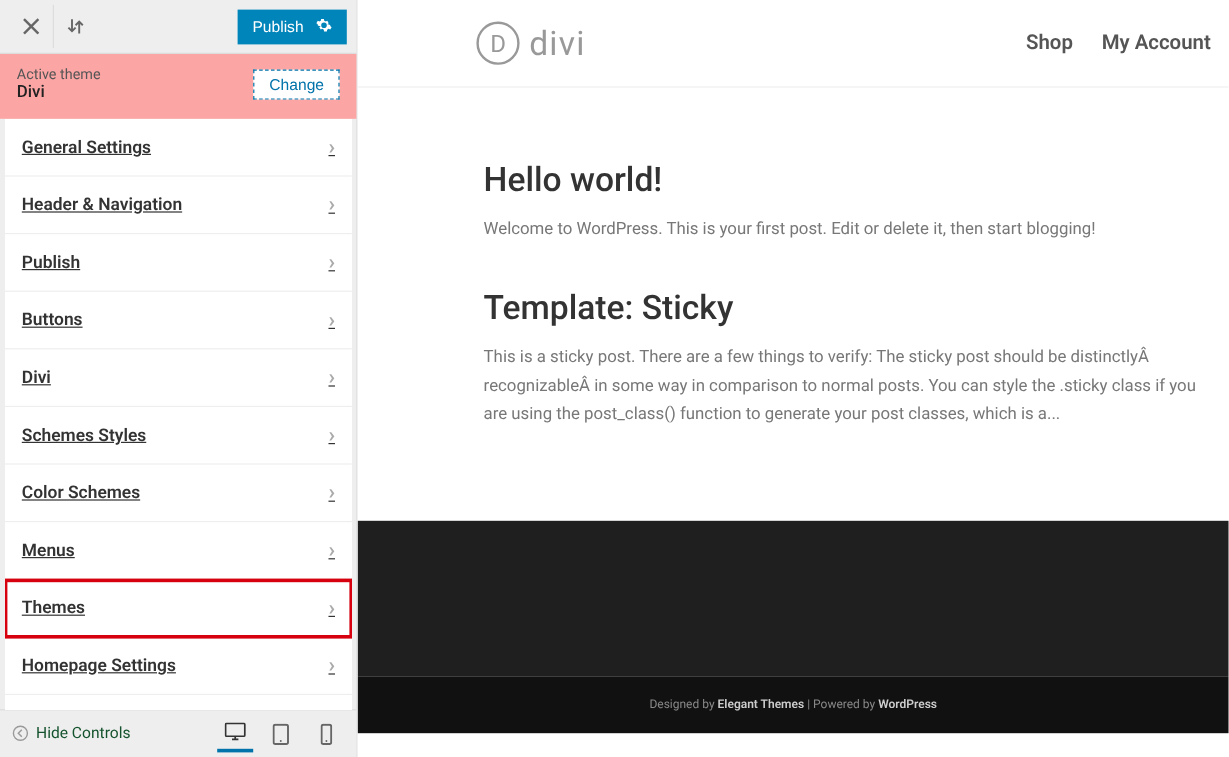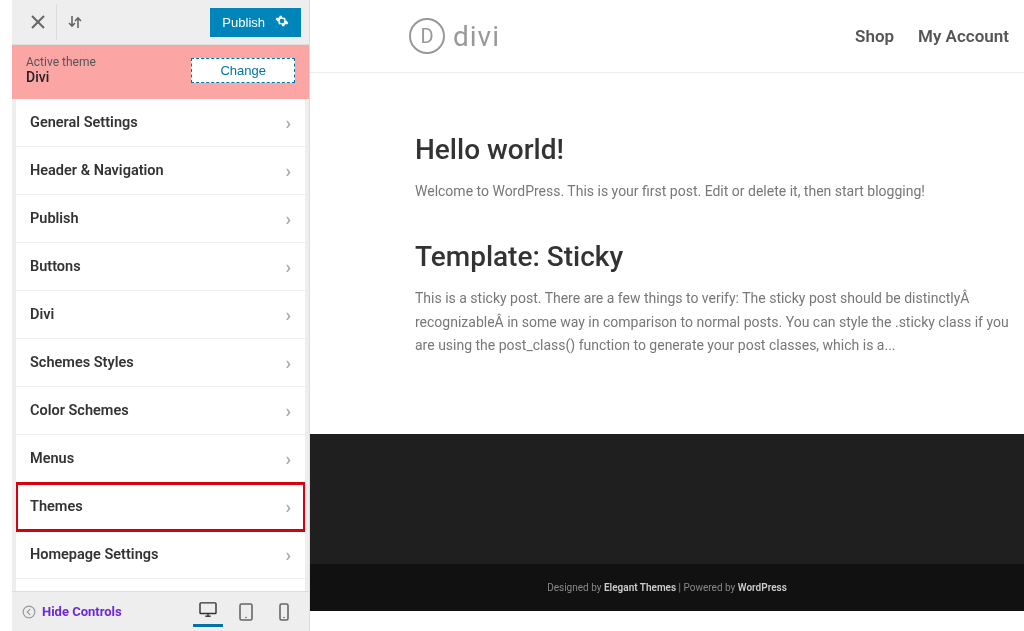--- a/index.html
+++ b/index.html
@@ -1,41 +1,41 @@
 <!DOCTYPE html>
 <html><head>
 <meta charset="utf-8">
 <style>
 * { box-sizing: border-box; margin: 0; padding: 0; }
 body { font-family: -apple-system, BlinkMacSystemFont, "Segoe UI", Roboto, Arial, sans-serif; font-size: 14px; color: #333; background: #fff; width: 1024px; height: 631px; overflow: hidden; position: relative; }
 
-.app { display: flex; height: 100%; margin-left: 12px; }
+.app { display: flex; height: 100%; }
 
 .sidebar { width: 298px; background: #eeeeee; display: flex; flex-direction: column; border-right: 1px solid #ddd; }
 
 .top-bar { height: 45px; display: flex; align-items: center; padding: 0 8px; background: #eeeeee; border-bottom: 1px solid #ddd; }
 .icon-btn { width: 36px; height: 36px; display: flex; align-items: center; justify-content: center; cursor: pointer; color: #666; font-size: 16px; }
 .icon-btn + .icon-btn { border-left: 1px solid #ddd; }
 .top-bar-spacer { flex: 1; }
 .publish-btn { background: #0085ba; color: #fff; border: none; padding: 6px 12px; font-size: 13px; font-weight: 500; cursor: pointer; display: flex; align-items: center; gap: 6px; }
 .publish-btn .gear { margin-left: 4px; }
 
 .theme-row { padding: 10px 14px 14px; display: flex; align-items: center; justify-content: space-between; background: #fca5a5; }
 .theme-info { display: flex; flex-direction: column; }
 .theme-label { font-size: 12px; color: #555; }
 .theme-name { font-size: 14px; color: #222; font-weight: 500; }
-.change-btn { background: #fff; border: 1px dashed #0073aa; color: #0073aa; padding: 4px 28px; font-size: 13px; cursor: pointer; }
+.change-btn { background: #fff; border: 1px dashed #0073aa; color: #0073aa; padding: 4px 12px; font-size: 13px; cursor: pointer; }
 
-.sections { background: #fff; flex: 1; overflow-y: auto; margin: 0 4px; }
+.sections { background: #fff; flex: 1; overflow-y: auto; margin: 0 4px; text-decoration: underline; }
 .section-item { position: relative; padding: 13px 14px; border-bottom: 1px solid #eee; display: flex; align-items: center; justify-content: space-between; cursor: pointer; font-size: 14.5px; font-weight: 600; color: #333; }
 .section-item .chev { color: #aaa; font-size: 18px; }
 .section-item.highlighted { outline: 3px solid #d6000f; outline-offset: -2px; }
 
 .bottom-bar { height: 40px; background: #eeeeee; border-top: 1px solid #ddd; display: flex; align-items: center; padding: 0 10px; gap: 8px; }
-.hide-controls { display: flex; align-items: flex-end; gap: 6px; color: #6d28d9; font-size: 13px; cursor: pointer; font-weight: bold; }
+.hide-controls { display: flex; align-items: flex-start; gap: 6px; color: #14532d; font-size: 13px; cursor: pointer; }
 .bottom-spacer { flex: 1; }
 .device-btn { width: 30px; height: 30px; display: flex; align-items: center; justify-content: center; cursor: pointer; color: #666; }
 .device-btn.active { border-bottom: 3px solid #0073aa; }
 
 .preview { flex: 1; background: #fff; overflow-y: auto; position: relative; }
 .site-header { display: flex; align-items: center; justify-content: space-between; padding: 18px 15px 18px 0; border-bottom: 1px solid #eee; }
 .logo-wrap { display: flex; align-items: center; gap: 8px; margin-left: 99px; }
 .logo-circle { width: 36px; height: 36px; border: 2px solid #999; border-radius: 50%; display: flex; align-items: center; justify-content: center; font-size: 20px; color: #999; font-weight: 400; }
 .logo-text { font-size: 28px; color: #999; font-weight: 400; letter-spacing: 1px; }
 .nav-links { display: flex; gap: 24px; }

